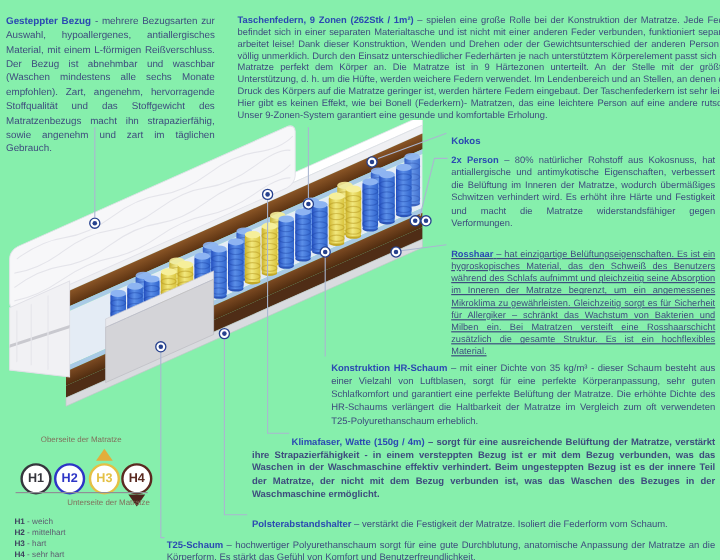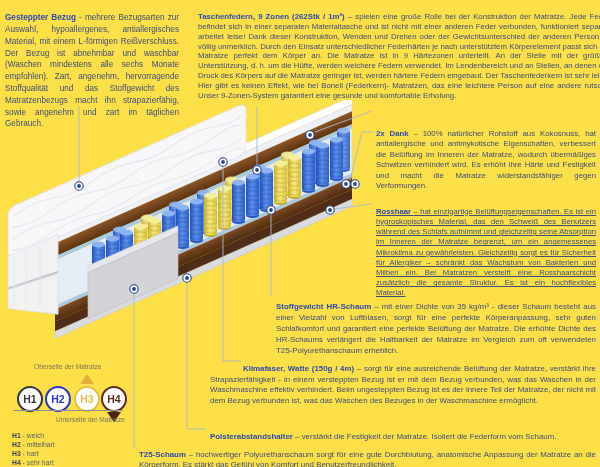--- a/index.html
+++ b/index.html
@@ -1,27 +1,27 @@
 <!DOCTYPE html>
 <html><head>
 <meta charset="utf-8">
 <style>
   html,body{margin:0;padding:0;background:#fff;}
-  #page{position:relative;width:600px;height:467px;background:#fde047;overflow:hidden;
+  #page{position:relative;width:600px;height:467px;background:#86efac;overflow:hidden;
         font-family:"Liberation Sans",sans-serif;}
   .para{position:absolute;text-align:justify;color:#3e4c7e;}
   .para b,.lbl{color:#2b49b2;font-weight:bold;}
   .p-topleft{left:5px;top:4px;width:174px;font-size:8.2px;line-height:11.8px;}
   .p-topright{left:198px;top:4px;width:412px;font-size:7.8px;line-height:9.9px;}
   .p-kokoslbl{left:376px;top:105px;width:220px;font-size:8px;}
   .p-2xkokos{left:376px;top:121px;width:220px;font-size:7.8px;line-height:10.5px;}
   .p-rosshaar{left:376px;top:199px;width:220px;font-size:7.7px;line-height:10.2px;text-decoration:underline;}
   .p-hr{left:276px;top:294px;width:320px;font-size:7.9px;line-height:10.9px;}
   .p-klima{left:210px;top:356px;width:386px;font-size:7.9px;line-height:10.8px;text-indent:33px;}
-  .p-klima .cont{text-indent:0;}
+  .p-klima .cont{text-indent:0;font-weight:bold;}
   .p-polster{left:210px;top:424px;width:386px;font-size:7.9px;line-height:10.8px;}
   .p-t25{left:139px;top:442px;width:457px;font-size:7.9px;line-height:10.5px;}
   svg{position:absolute;}
   #illus{left:0;top:100px;pointer-events:none;}
   #overlay{left:0;top:0;pointer-events:none;}
   
   .fz-label{position:absolute;font-size:6.6px;color:#80705c;}
   .fz-top{left:34px;top:363px;width:120px;}
   .fz-bottom{left:56px;top:416px;width:120px;}
   .zone{position:absolute;width:22px;height:22px;border:2px solid #333;border-radius:50%;
@@ -178,33 +178,36 @@
   <p class="para p-topleft">
     <b>Gesteppter Bezug</b>
     <span>- mehrere Bezugsarten zur Auswahl, hypoallergenes, antiallergisches Material, mit einem L-förmigen Reißverschluss. Der Bezug ist abnehmbar und waschbar (Waschen mindestens alle sechs Monate empfohlen). Zart, angenehm, hervorragende Stoffqualität und das Stoffgewicht des Matratzenbezugs macht ihn strapazierfähig, sowie angenehm und zart im täglichen Gebrauch.</span>
   </p>
 
   <p class="para p-topright">
     <b>Taschenfedern, 9 Zonen (262Stk / 1m²)</b>
     <span>– spielen eine große Rolle bei der Konstruktion der Matratze. Jede Feder befindet sich in einer separaten Materialtasche und ist nicht mit einer anderen Feder verbunden, funktioniert separat, arbeitet leise! Dank dieser Konstruktion, Wenden und Drehen oder der Gewichtsunterschied der anderen Person ist völlig unmerklich. Durch den Einsatz unterschiedlicher Federhärten je nach unterstütztem Körperelement passt sich die Matratze perfekt dem Körper an. Die Matratze ist in 9 Härtezonen unterteilt. An der Stelle mit der größten Unterstützung, d. h. um die Hüfte, werden weichere Federn verwendet. Im Lendenbereich und an Stellen, an denen der Druck des Körpers auf die Matratze geringer ist, werden härtere Federn eingebaut. Der Taschenfederkern ist sehr leise. Hier gibt es keinen Effekt, wie bei Bonell (Federkern)- Matratzen, das eine leichtere Person auf eine andere rutscht. Unser 9-Zonen-System garantiert eine gesunde und komfortable Erholung.</span>
   </p>
 
+  <p class="para p-kokoslbl">
+    <b>Kokos</b>
+  </p>
 
   <p class="para p-2xkokos">
-    <b>2x Dank</b>
-    <span>– 100% natürlicher Rohstoff aus Kokosnuss, hat antiallergische und antimykotische Eigenschaften, verbessert die Belüftung im Inneren der Matratze, wodurch übermäßiges Schwitzen verhindert wird. Es erhöht ihre Härte und Festigkeit und macht die Matratze widerstandsfähiger gegen Verformungen.</span>
+    <b>2x Person</b>
+    <span>– 80% natürlicher Rohstoff aus Kokosnuss, hat antiallergische und antimykotische Eigenschaften, verbessert die Belüftung im Inneren der Matratze, wodurch übermäßiges Schwitzen verhindert wird. Es erhöht ihre Härte und Festigkeit und macht die Matratze widerstandsfähiger gegen Verformungen.</span>
   </p>
 
   <p class="para p-rosshaar">
     <b>Rosshaar</b>
     <span>– hat einzigartige Belüftungseigenschaften. Es ist ein hygroskopisches Material, das den Schweiß des Benutzers während des Schlafs aufnimmt und gleichzeitig seine Absorption im Inneren der Matratze begrenzt, um ein angemessenes Mikroklima zu gewährleisten. Gleichzeitig sorgt es für Sicherheit für Allergiker – schränkt das Wachstum von Bakterien und Milben ein. Bei Matratzen versteift eine Rosshaarschicht zusätzlich die gesamte Struktur. Es ist ein hochflexibles Material.</span>
   </p>
 
   <p class="para p-hr">
-    <b>Stoffgewicht HR-Schaum</b>
+    <b>Konstruktion HR-Schaum</b>
     <span>– mit einer Dichte von 35 kg/m³ - dieser Schaum besteht aus einer Vielzahl von Luftblasen, sorgt für eine perfekte Körperanpassung, sehr guten Schlafkomfort und garantiert eine perfekte Belüftung der Matratze. Die erhöhte Dichte des HR-Schaums verlängert die Haltbarkeit der Matratze im Vergleich zum oft verwendeten T25-Polyurethanschaum erheblich.</span>
   </p>
 
   <p class="para p-klima">
     <b>Klimafaser, Watte (150g / 4m)</b>
     <span class="cont">– sorgt für eine ausreichende Belüftung der Matratze, verstärkt ihre Strapazierfähigkeit - in einem versteppten Bezug ist er mit dem Bezug verbunden, was das Waschen in der Waschmaschine effektiv verhindert. Beim ungesteppten Bezug ist es der innere Teil der Matratze, der nicht mit dem Bezug verbunden ist, was das Waschen des Bezuges in der Waschmaschine ermöglicht.</span>
   </p>
 
   <p class="para p-polster">
     <b>Polsterabstandshalter</b>

